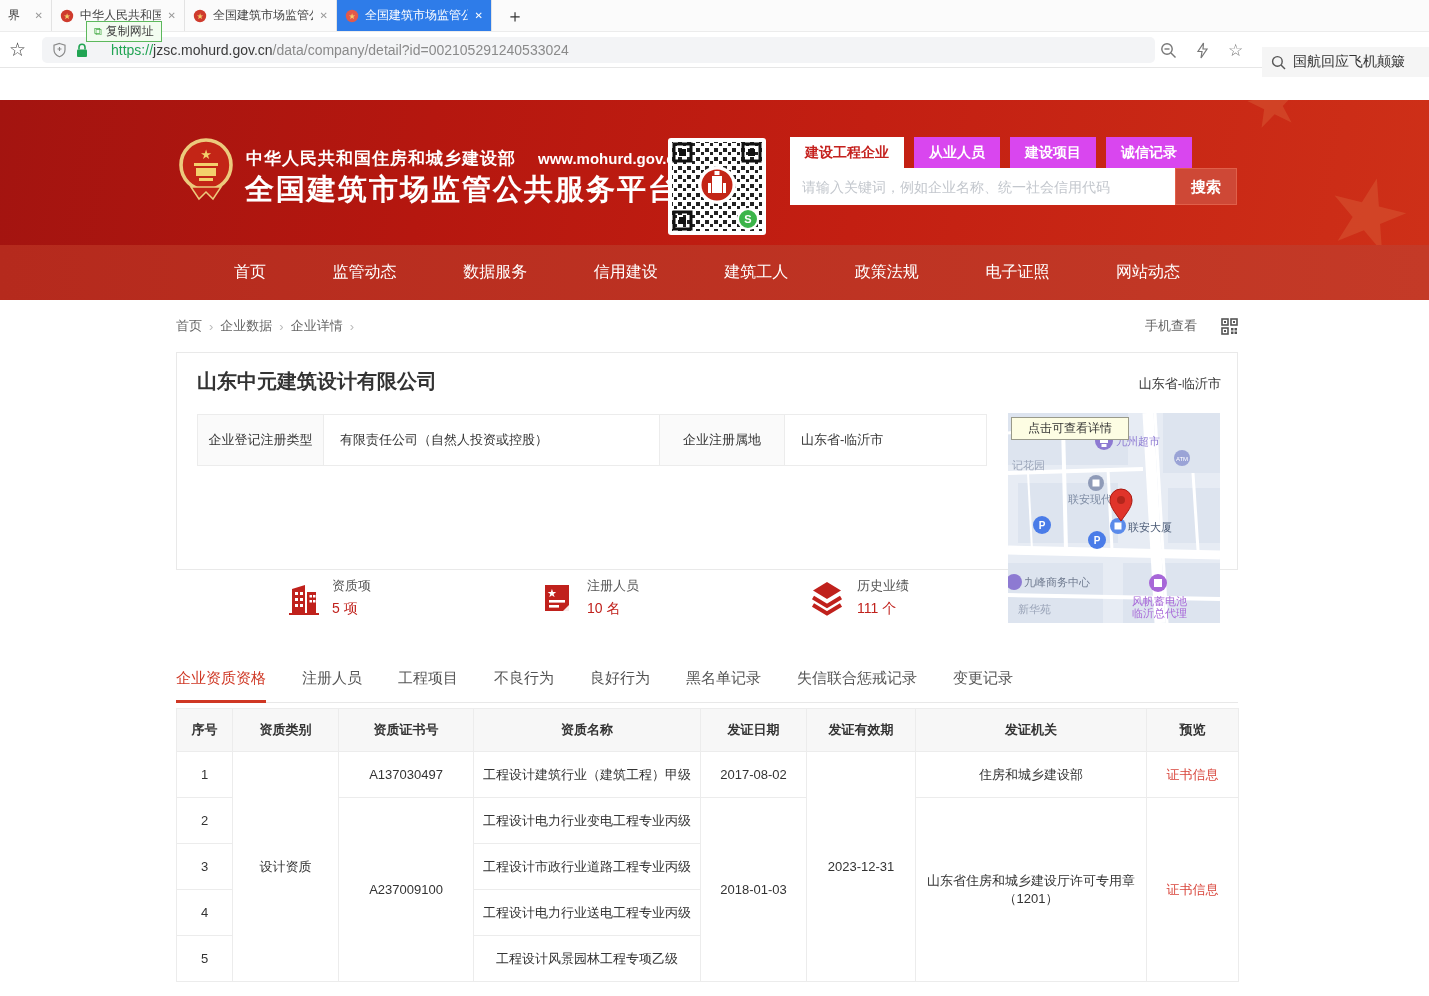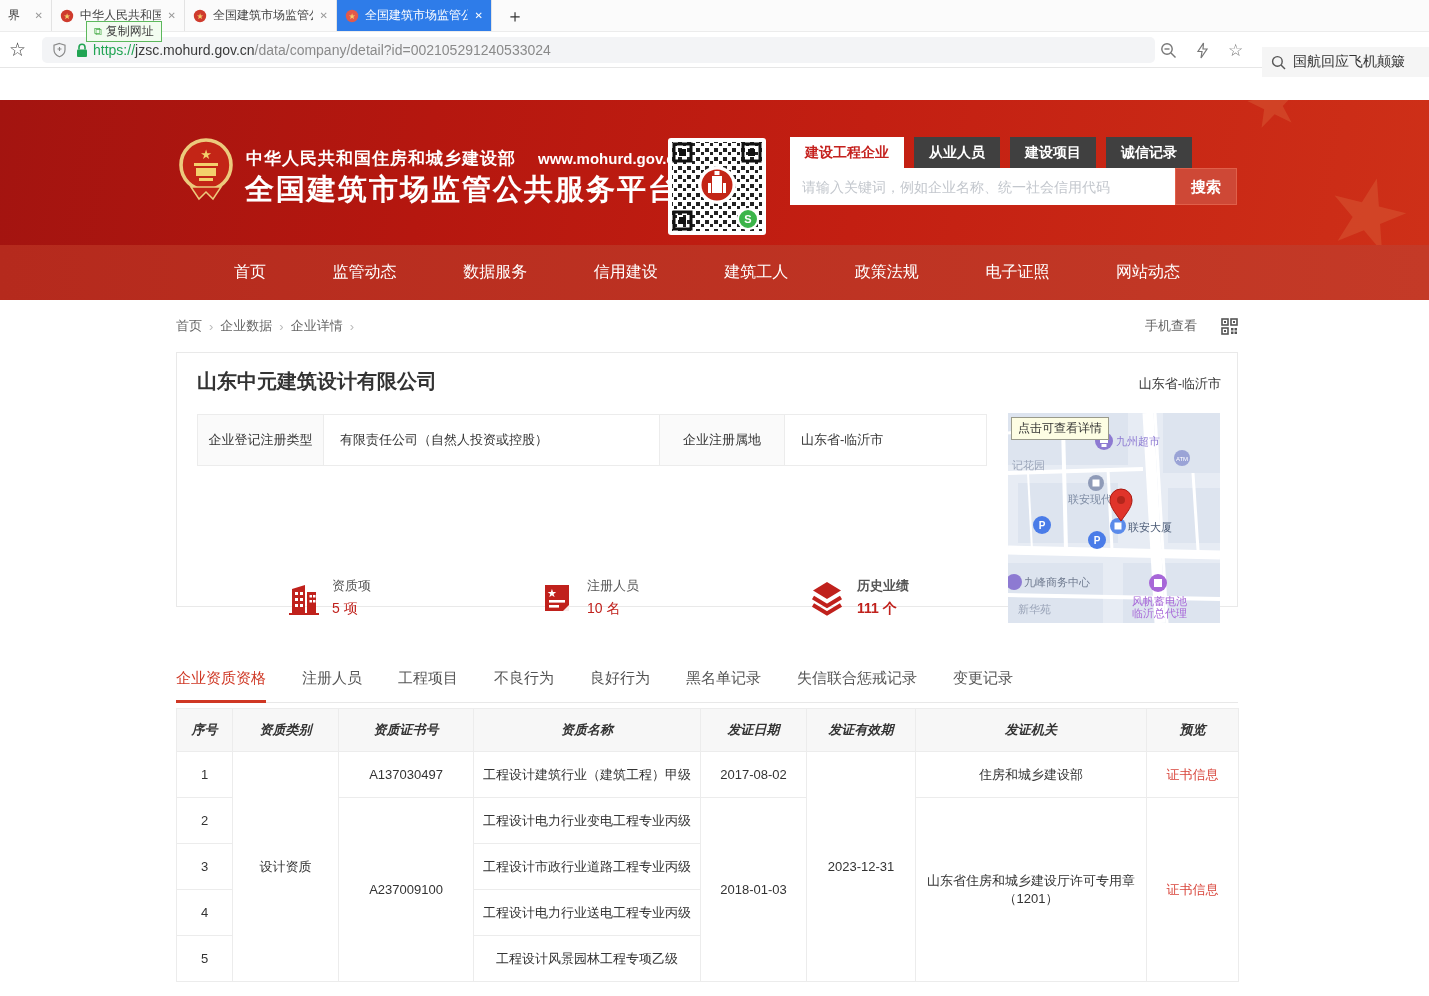--- a/index.html
+++ b/index.html
@@ -20,80 +20,80 @@
   .t3 { width:155px; }
   .newtab { display:flex; align-items:center; padding:0 14px; font-size:18px; color:#333; }
 
   .copy-tip { position:absolute; top:21px; left:86px; z-index:9; height:21px; display:flex; align-items:center; gap:4px; padding:0 7px; background:#f2fcf0; border:1px solid #5cb85c; font-size:12px; color:#3e3e3e; }
   .copy-tip .cpic { color:#4cae4c; font-size:11px; }
 
   .toolbar { position:absolute; top:32px; left:0; width:100%; height:36px; background:#fff; border-bottom:1px solid #e6e6e6; }
   .bm-star { position:absolute; left:9px; top:6px; font-size:19px; color:#3c3c3c; }
   .url-field { position:absolute; left:42px; top:5px; width:1113px; height:26px; background:#f3f4f6; border-radius:5px; display:flex; align-items:center; padding:0 10px; }
   .url-field svg { flex:0 0 auto; }
-  .url-text { font-size:14px; margin-left:5px; white-space:nowrap; }
+  .url-text { font-size:14px; margin-left:23px; white-space:nowrap; }
   .url-text .scheme { color:#21a453; }
   .url-text .host { color:#3a3a3a; }
   .url-text .path { color:#8a8a8a; }
   .url-icons { position:absolute; left:1160px; top:5px; height:26px; display:flex; align-items:center; gap:19px; color:#777; }
   .url-icons .chev { font-size:13px; color:#888; }
   .quick-search { position:absolute; left:1262px; top:15px; width:167px; height:30px; background:#f5f5f5; display:flex; align-items:center; gap:7px; padding:0 9px; font-size:14px; color:#333; }
 
   
   .redhead { position:absolute; top:100px; left:0; width:100%; height:145px; background:linear-gradient(100deg,#a31410 0%,#b5170f 30%,#c31f12 60%,#ce3018 100%); overflow:hidden; }
   .flagstar { position:absolute; color:#d85a35; opacity:.5; }
   .fs1 { font-size:96px; right:18px; top:58px; transform:rotate(14deg); }
   .fs2 { font-size:64px; right:128px; top:-34px; transform:rotate(-10deg); }
   .emblem { position:absolute; left:177px; top:137px; }
   .h-line1 { position:absolute; left:246px; top:147px; color:#fff; font-size:17px; font-weight:bold; letter-spacing:1px; }
   .h-line1 .wurl { font-size:15px; margin-left:22px; letter-spacing:0; }
   .h-title { position:absolute; left:245px; top:170px; color:#fff; font-size:29px; font-weight:bold; letter-spacing:2px; }
   .qrbox { position:absolute; left:668px; top:138px; width:98px; height:97px; background:#fff; border-radius:3px; }
   .s-tabs { position:absolute; left:790px; top:137px; display:flex; gap:10px; }
-  .s-tab { height:31px; line-height:31px; text-align:center; font-size:14px; font-weight:bold; color:#fff; background:#404040; padding:0 15px; cursor:pointer; }
+  .s-tab { height:31px; line-height:31px; text-align:center; font-size:14px; font-weight:bold; color:#fff; background:#d946ef; padding:0 15px; cursor:pointer; }
   .s-tab.on { background:#fff; color:#c5221f; }
   .s-input { position:absolute; left:790px; top:168px; width:385px; height:37px; border:none; outline:none; padding:0 12px; font-size:14px; color:#333; background:#fff; font-family:"Liberation Sans",sans-serif; }
   .s-input::placeholder { color:#c3c7cd; }
   .s-btn { position:absolute; left:1175px; top:168px; width:62px; height:37px; background:#ce4836; border:1px solid #e0604a; color:#fff; font-size:15px; font-weight:bold; text-align:center; line-height:35px; cursor:pointer; }
 
   .rednav { position:absolute; top:245px; left:0; width:100%; height:55px; background:linear-gradient(90deg,#b52a1d,#c43a27); }
   .rednav-in { position:absolute; left:176px; width:1062px; height:55px; display:flex; justify-content:space-between; align-items:center; padding:0 58px; }
   .nav-item { color:#fff; font-size:16px; cursor:pointer; white-space:nowrap; }
 
   
   .crumbs { position:absolute; top:314px; left:176px; width:1062px; height:24px; font-size:13px; color:#666; display:flex; align-items:center; }
   .crumb { cursor:pointer; }
   .sep { color:#bbb; margin:0 7px; }
   .crumb-right { margin-left:auto; display:flex; align-items:center; gap:24px; color:#666; }
 
   
-  .card { position:absolute; top:352px; left:176px; width:1062px; height:255px; border:1px solid #e9e9e9; background:#fff; }
+  .card { position:absolute; top:352px; left:176px; width:1062px; height:218px; border:1px solid #e9e9e9; background:#fff; }
   .c-title { position:absolute; left:20px; top:15px; font-size:20px; font-weight:bold; color:#333; }
   .c-region { position:absolute; right:16px; top:22px; font-size:13px; color:#333; }
   .info-table { position:absolute; left:20px; top:61px; border-collapse:collapse; table-layout:fixed; width:789px; }
   .info-table td { border:1px solid #ececec; font-size:13px; color:#333; height:51px; }
   .info-table td.lbl { background:#fafafa; text-align:center; }
   .info-table td.val { padding-left:16px; }
   .stats { position:absolute; left:0; top:224px; width:830px; }
   .stat { position:absolute; display:flex; align-items:center; }
   .stat .txt { margin-left:10px; }
   .stat .s-lbl { font-size:13px; color:#555; }
   .stat .s-val { font-size:14px; color:#c0211c; margin-top:5px; }
-  .st1 { left:105px; } .st2 { left:360px; } .st3 { left:630px;font-weight:bold; }
+  .st1 { left:105px; } .st2 { left:360px; } .st3 { left:630px; }
   .mapbox { position:absolute; left:831px; top:60px; width:212px; height:210px; cursor:pointer; }
-  .map-tip { position:absolute; left:3px; top:4px; z-index:3; background:#fdfde3; border:1px solid #9a9a8a; font-size:12px; color:#333; padding:2px 6px; }
+  .map-tip { position:absolute; left:3px; top:4px; z-index:3; background:#fdfde3; border:1px solid #9a9a8a; font-size:12px; color:#333; padding:2px 16px; }
 
   
   .dtabs { position:absolute; top:663px; left:176px; width:1062px; border-bottom:1px solid #e8e8e8; display:flex; gap:36px; }
   .dtab { font-size:15px; color:#555; padding:6px 0 12px 0; cursor:pointer; white-space:nowrap; }
   .dtab.on { color:#cf3724; border-bottom:3px solid #cf3724; margin-bottom:-1px; }
 
   
   .qtable { position:absolute; top:708px; left:176px; width:1062px; border-collapse:collapse; table-layout:fixed; }
-  .qtable th { background:#f7f7f7; border:1px solid #ececec; height:43px; font-size:13px; color:#333; font-weight:bold;font-style:italic; }
+  .qtable th { background:#f7f7f7; border:1px solid #ececec; height:43px; font-size:13px; color:#333; font-weight:bold; }
   .qtable td { border:1px solid #ececec; height:46px; font-size:13px; color:#333; text-align:center; padding:4px 8px; }
   .qtable td.link { color:#d9463c; cursor:pointer; }
 </style>
 </head>
 <body>
 
 <div class="screen">
 
   <div class="tabstrip">
     <div class="btab t0">

